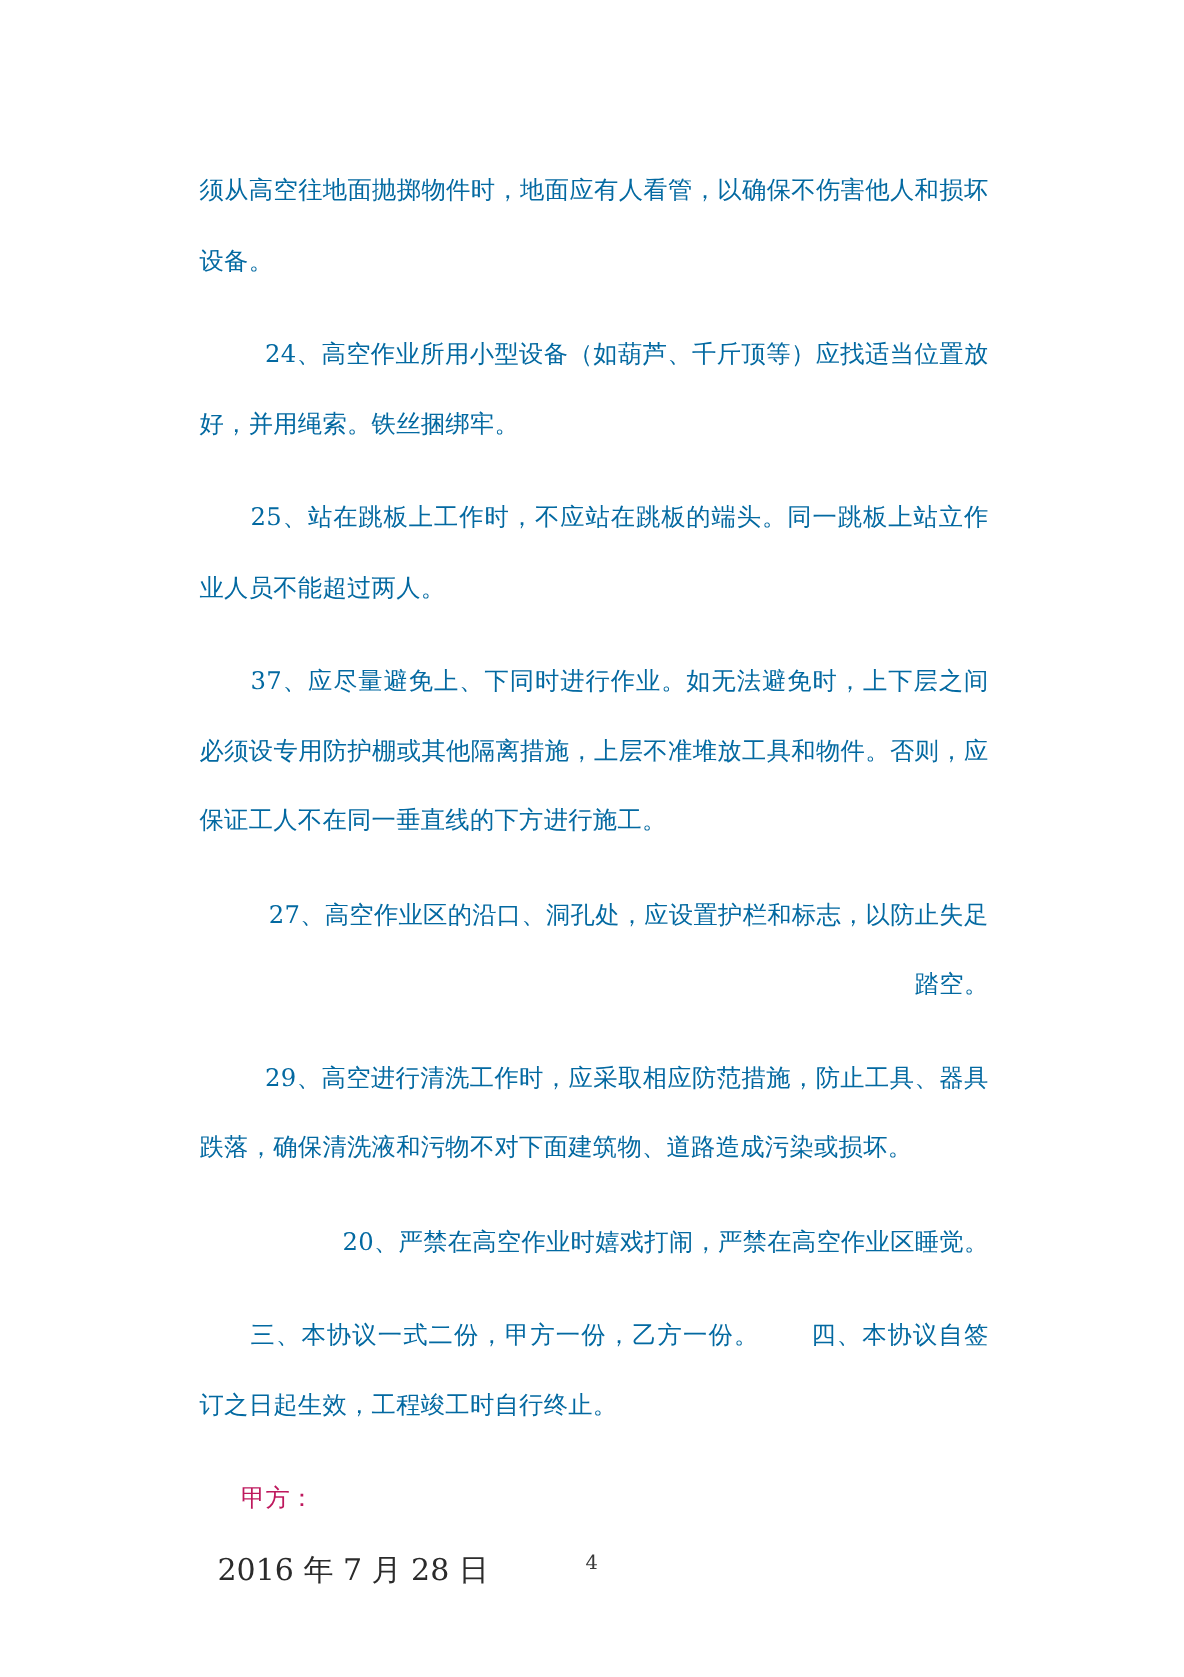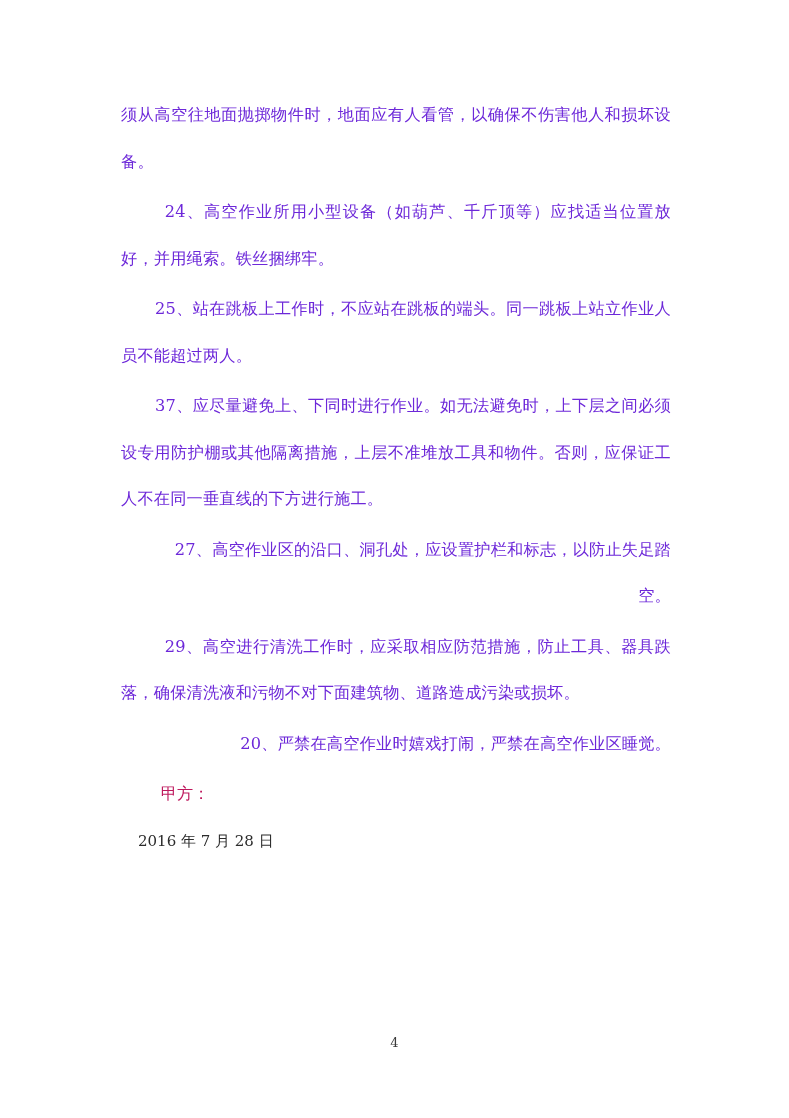--- a/index.html
+++ b/index.html
@@ -27,28 +27,28 @@
 
   .body-text {
     position: absolute;
     left: 117px;
     top: 88px;
     width: 558px;
   }
 
   
   .para {
-    margin: 4px;
+    margin: 16px;
     font-size: 16.2px;
     line-height: 46.5px;
     text-align: justify;
     text-justify: inter-ideograph;
     letter-spacing: 0.2px;
     word-break: break-all;
-    color: #6d28d9;
+    color: #0369a1;
   }
   .para.cont {
     text-indent: 0;
   }
   .para.ind1 {
     text-indent: 2.1em;
   }
   .para.ind2 {
     text-indent: 2.7em;
   }
@@ -60,21 +60,21 @@
   .sig-line {
     margin: 0;
     font-size: 16.2px;
     line-height: 46.5px;
     text-indent: 2.7em;
     text-align: left;
     color: #be185d;
   }
   .date-line {
     margin: 0;
-    font-size: 15px;
+    font-size: 20px;
     line-height: 46.5px;
     text-indent: 1.4em;
     text-align: left;
     color: #2b2b2b;
   }
 
   .gap-wide {
     display: inline-block;
     width: 2.1em;
   }
@@ -106,20 +106,21 @@
 
     <p class="para ind1">37、应尽量避免上、下同时进行作业。如无法避免时，上下层之间必须设专用防护棚或其他隔离措施，上层不准堆放工具和物件。否则，应保证工人不在同一垂直线的下方进行施工。</p>
 
     <p class="para ind1 noj">27、高空作业区的沿口、洞孔处，应设置护栏和标志，以防止失足踏空。</p>
 
 
     <p class="para ind2">29、高空进行清洗工作时，应采取相应防范措施，防止工具、器具跌落，确保清洗液和污物不对下面建筑物、道路造成污染或损坏。</p>
 
     <p class="para ind1 noj">20、严禁在高空作业时嬉戏打闹，严禁在高空作业区睡觉。</p>
 
+    <p class="para ind1"><span>三、本协议一式二份，甲方一份，乙方一份。</span><span class="gap-wide"></span><span>四、本协议自签订之日起生效，工程竣工时自行终止。</span></p>
 
     <p class="sig-line">甲方：</p>
 
 
     <p class="date-line">2016 年 7 月 28 日</p>
 
   </div>
 
   <div class="page-number">4</div>
 

